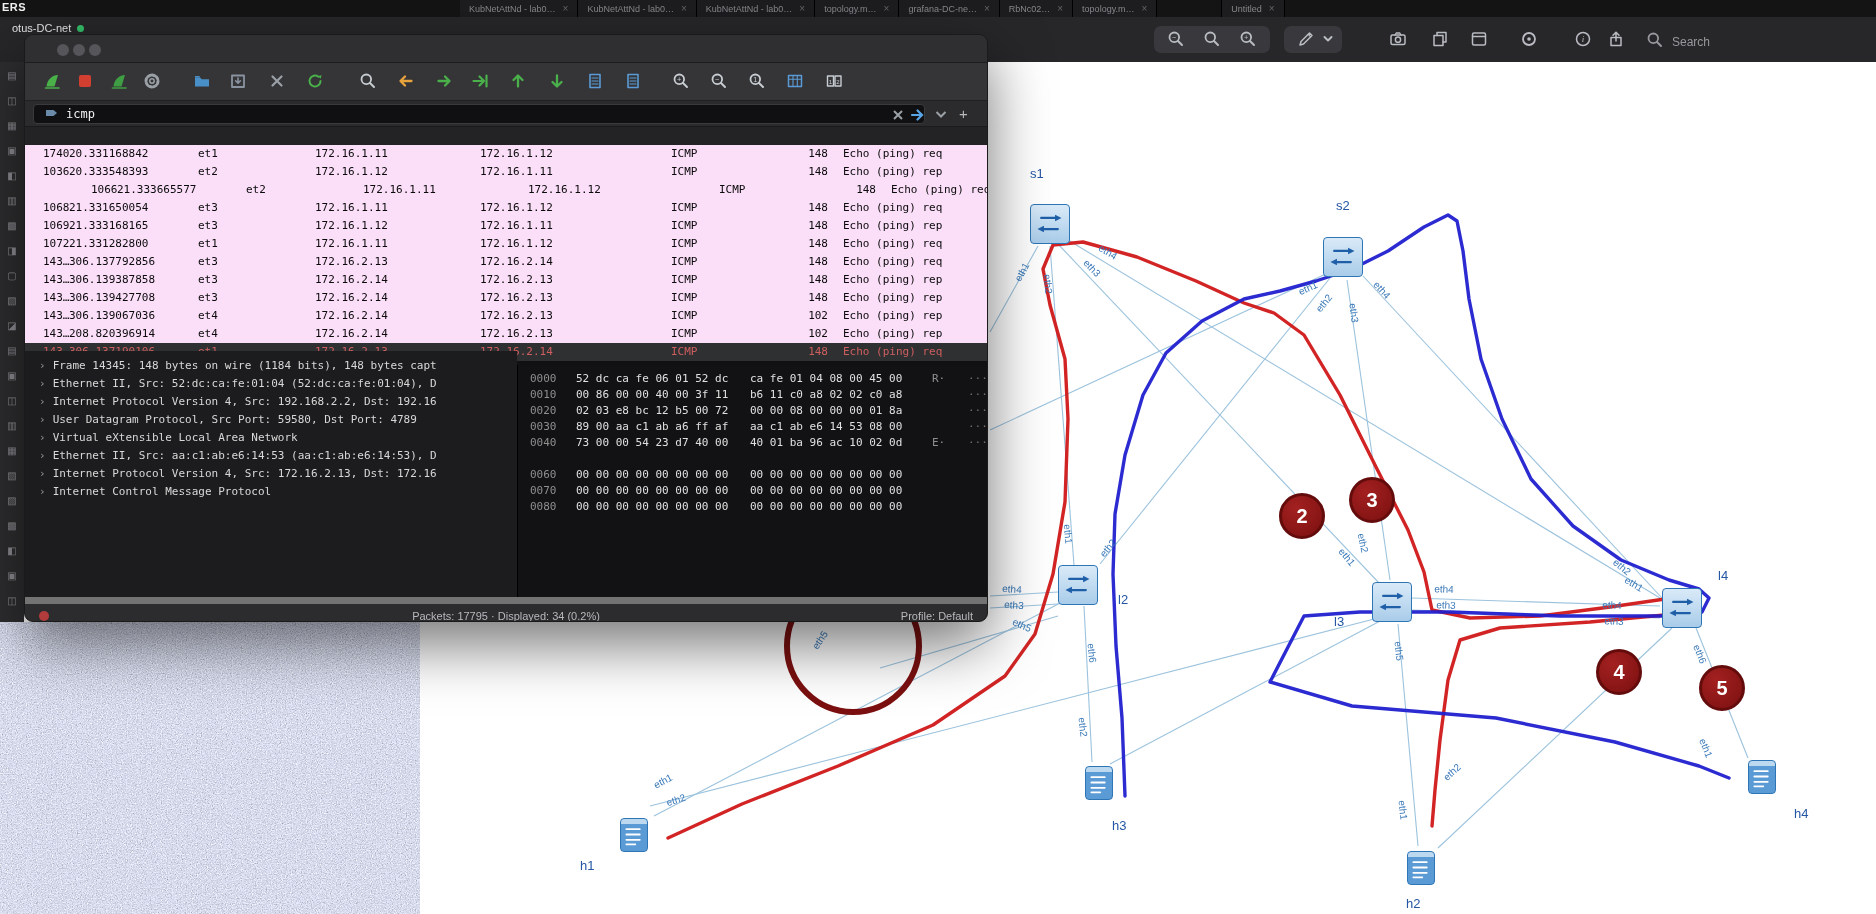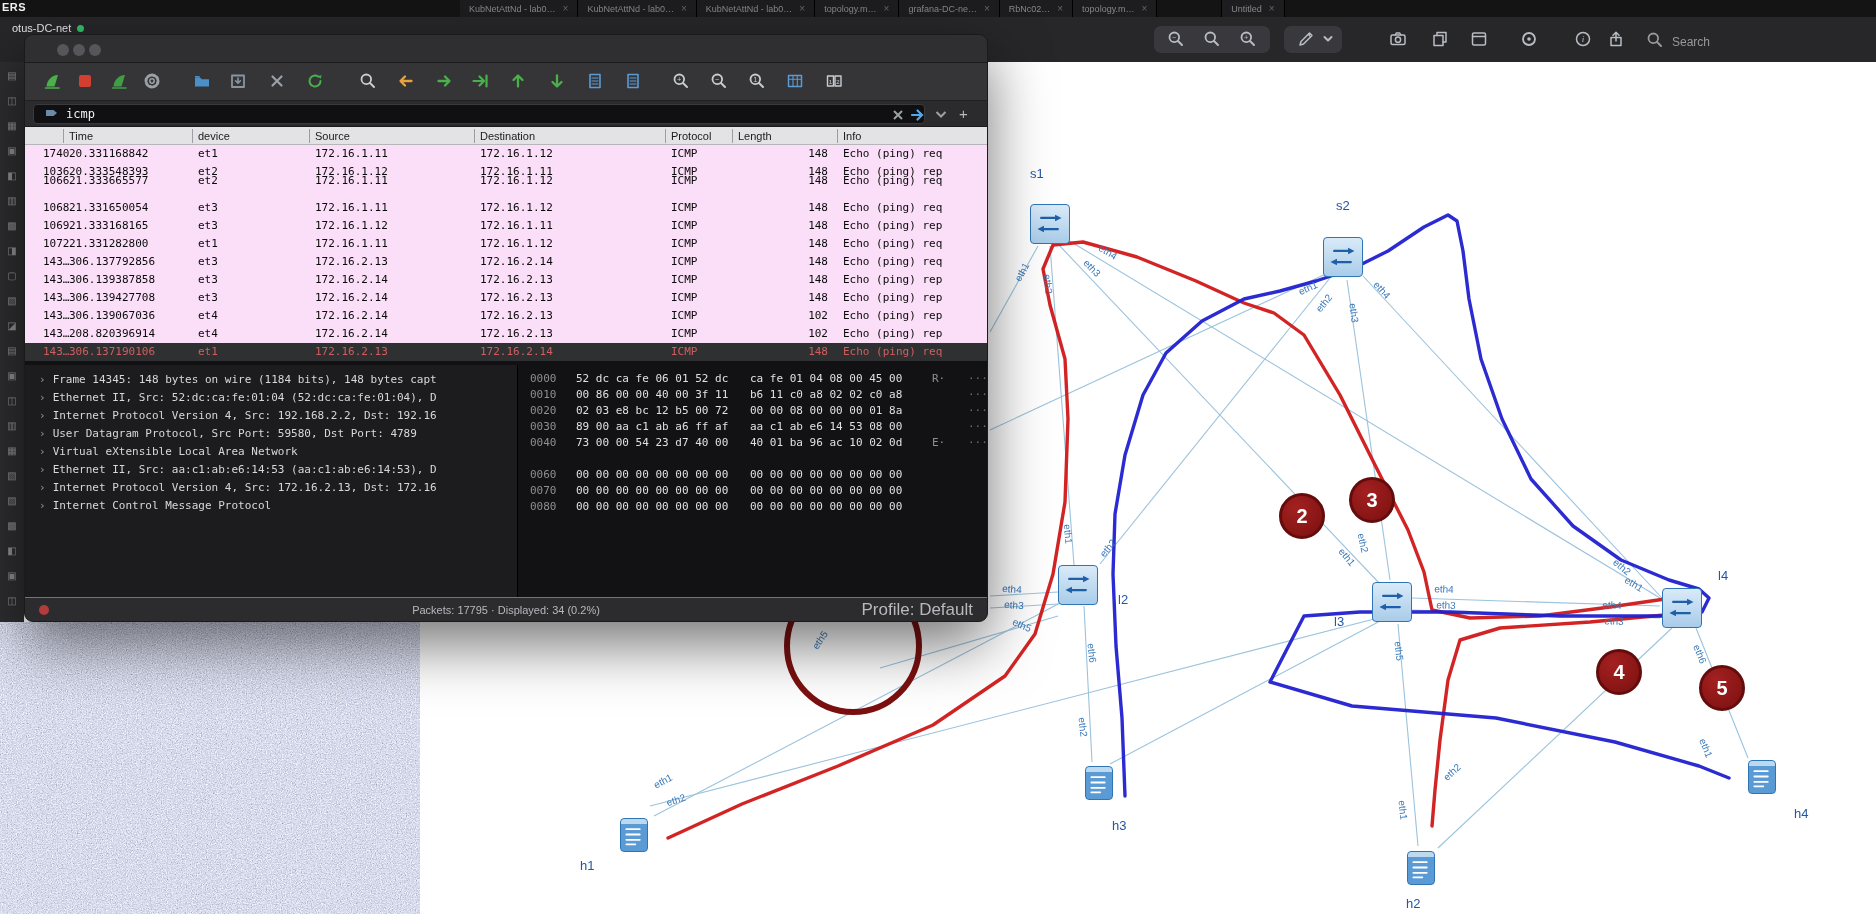--- a/index.html
+++ b/index.html
@@ -59,35 +59,35 @@
                font-family:"DejaVu Sans Mono",monospace;}
   .fic{position:absolute;top:0;width:20px;height:20px;}
   #ws-colhead{position:absolute;left:0;top:92px;width:100%;height:18px;background:#e3e3e6;border-bottom:1px solid #b6b6ba;}
   .colh{position:absolute;top:0;line-height:18px;font-size:11px;color:#1a1a1a;}
   .colsep{position:absolute;top:2px;width:1px;height:14px;background:#9d9da4;}
   #pkt-rows{position:absolute;left:0;top:110px;width:100%;height:216px;background:#fbdff9;overflow:hidden;}
   .pkt{position:absolute;left:0;width:100%;height:18px;font-family:"DejaVu Sans Mono",monospace;font-size:11px;color:#0a0a0a;}
   .pkt span{position:absolute;line-height:18px;white-space:nowrap;}
   .pkt.sel{background:#2f3032;color:#cf5f5f;}
   #ws-split{position:absolute;left:0;top:326px;width:100%;height:4px;background:#111113;}
-  #ws-details{position:absolute;left:0;top:330px;width:492px;height:264px;background:#1c1c1e;overflow:hidden;}
+  #ws-details{position:absolute;left:0;top:316px;width:492px;height:264px;background:#1c1c1e;overflow:hidden;}
   .det{position:absolute;left:14px;font-family:"DejaVu Sans Mono",monospace;font-size:11px;color:#d8d8d8;white-space:nowrap;}
   .det .ex{color:#9a9a9a;margin-right:7px;}
   #ws-hex{position:absolute;left:492px;top:330px;width:472px;height:264px;background:#121214;border-left:1px solid #000;
           overflow:hidden;font-family:"DejaVu Sans Mono",monospace;font-size:11px;}
   .hexl{position:absolute;left:0;width:100%;height:16px;line-height:16px;white-space:nowrap;}
   .hexl .off{position:absolute;left:12px;color:#8f8f8f;}
   .hexl .b1{position:absolute;left:58px;color:#e0e0e0;}
   .hexl .b2{position:absolute;left:232px;color:#e0e0e0;}
   .hexl .asc{position:absolute;left:414px;color:#8f8f8f;}
   .hexl .mor{position:absolute;left:450px;color:#6f6f6f;}
-  #ws-status{position:absolute;left:0;bottom:0;width:100%;height:24px;background:#2c2c2e;border-top:1px solid #737373;}
+  #ws-status{position:absolute;left:0;bottom:0;width:100%;height:24px;background:#2c2c2e;border-top:7px solid #737373;}
   #status-dot{position:absolute;left:14px;top:7px;width:10px;height:10px;border-radius:50%;background:#b23b3b;}
   #status-center{position:absolute;left:0;width:100%;text-align:center;line-height:24px;color:#b8b8bd;font-size:11px;}
-  #status-right{position:absolute;right:14px;line-height:24px;color:#b8b8bd;font-size:17px;margin-left:8px;}
+  #status-right{position:absolute;right:14px;line-height:24px;color:#b8b8bd;font-size:11px;margin-left:8px;}
 </style>
 </head>
 <body>
 
 <div id="screen">
 
   <div id="diagram">
     <svg id="topo-svg" width="1876" height="914" viewBox="0 0 1876 914">
         <line x1="1050" y1="246" x2="1074" y2="565" stroke="#9cc3dd" stroke-width="1.1"></line>
         <line x1="1058" y1="244" x2="1380" y2="584" stroke="#9cc3dd" stroke-width="1.1"></line>
@@ -465,36 +465,20 @@
             </svg></span>
         <span class="fic" style="left:874px"><svg width="20" height="20" viewBox="0 0 20 20" xmlns="http://www.w3.org/2000/svg">
               <path d="M4 10 H13 M9.5 5.5 L14 10 L9.5 14.5" stroke="#58a6e8" stroke-width="2.2" fill="none" stroke-linecap="round"></path>
             </svg></span>
       </div>
       <span class="fic" style="left:906px;top:3px"><svg width="20" height="20" viewBox="0 0 20 20" xmlns="http://www.w3.org/2000/svg">
             <path d="M5.5 8 L10 12.5 L14.5 8" stroke="#9aa0a6" stroke-width="2" fill="none"></path>
           </svg></span>
       <span style="position:absolute;left:934px;top:0;line-height:26px;color:#b8b8bd;font-size:15px;">+</span>
     </div>
-    <div id="ws-colhead">
-        <span class="colsep" style="left: 38px;"></span>
-        <span class="colh" style="left: 44px;">Time</span>
-        <span class="colsep" style="left: 167px;"></span>
-        <span class="colh" style="left: 173px;">device</span>
-        <span class="colsep" style="left: 284px;"></span>
-        <span class="colh" style="left: 290px;">Source</span>
-        <span class="colsep" style="left: 449px;"></span>
-        <span class="colh" style="left: 455px;">Destination</span>
-        <span class="colsep" style="left: 640px;"></span>
-        <span class="colh" style="left: 646px;">Protocol</span>
-        <span class="colsep" style="left: 707px;"></span>
-        <span class="colh" style="left: 713px;">Length</span>
-        <span class="colsep" style="left: 812px;"></span>
-        <span class="colh" style="left: 818px;">Info</span>
-      </div>
     <div id="pkt-rows">
         <div class="pkt" style="top: 0px;">
           <span style="left: 18px;">1740</span>
           <span style="left: 44px;">20.331168842</span>
           <span style="left: 173px;">et1</span>
           <span style="left: 290px;">172.16.1.11</span>
           <span style="left: 455px;">172.16.1.12</span>
           <span style="left: 646px;">ICMP</span>
           <span style="left: 818px;">Echo (ping) req</span>
           <span style="left: 713px; width: 90px; text-align: right;">148</span>
@@ -502,21 +486,21 @@
         <div class="pkt" style="top: 18px;">
           <span style="left: 18px;">1036</span>
           <span style="left: 44px;">20.333548393</span>
           <span style="left: 173px;">et2</span>
           <span style="left: 290px;">172.16.1.12</span>
           <span style="left: 455px;">172.16.1.11</span>
           <span style="left: 646px;">ICMP</span>
           <span style="left: 818px;">Echo (ping) rep</span>
           <span style="left: 713px; width: 90px; text-align: right;">148</span>
         </div>
-        <div class="pkt" style="top: 27px;">
+        <div class="pkt" style="top: 36px; margin-left: 48px;">
           <span style="left: 18px;">1066</span>
           <span style="left: 44px;">21.333665577</span>
           <span style="left: 173px;">et2</span>
           <span style="left: 290px;">172.16.1.11</span>
           <span style="left: 455px;">172.16.1.12</span>
           <span style="left: 646px;">ICMP</span>
           <span style="left: 818px;">Echo (ping) req</span>
           <span style="left: 713px; width: 90px; text-align: right;">148</span>
         </div>
         <div class="pkt" style="top: 54px;">

